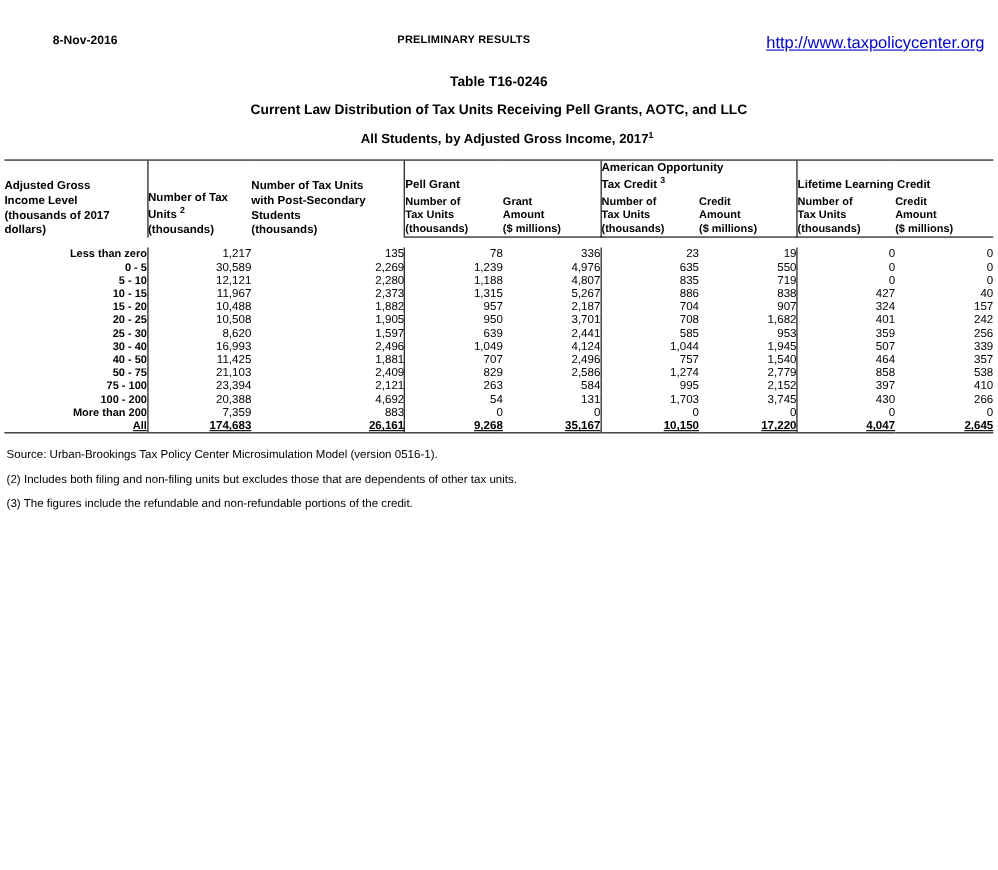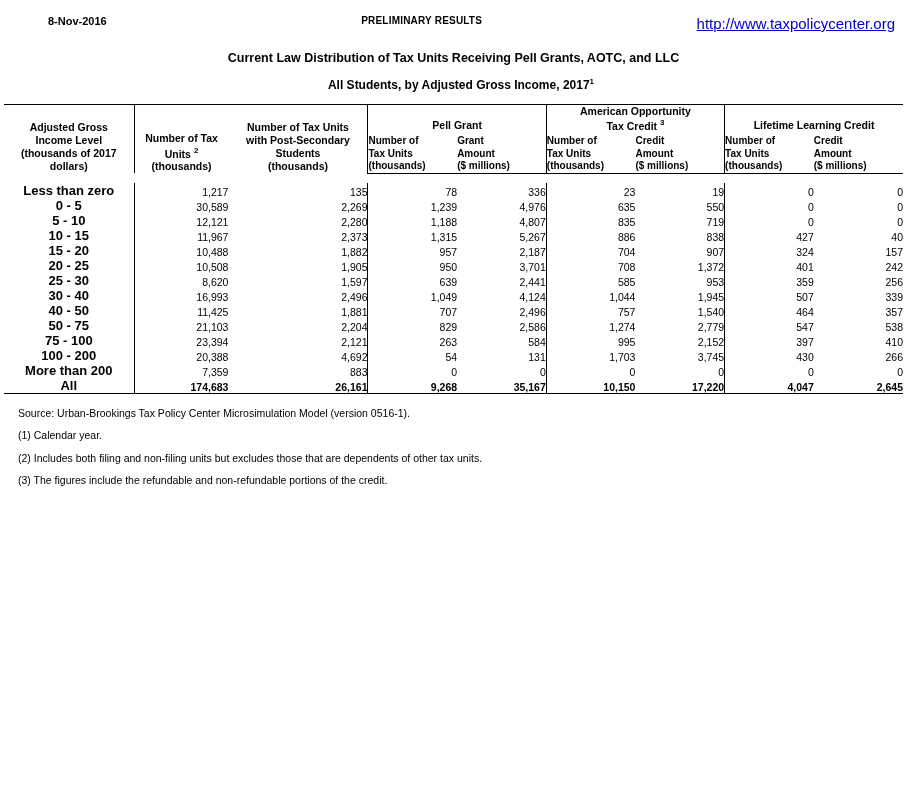--- a/index.html
+++ b/index.html
@@ -24,20 +24,21 @@
     padding: 0;
   }
   
   .topbar {
     display: flex;
     align-items: flex-start;
     justify-content: space-between;
     padding: 15px 8px 0 48px;
     font-size: 11px;
     font-weight: bold;
+    margin-top: 16px;
   }
   .topbar .date {
     flex: 0 0 auto;
     white-space: nowrap;
   }
   .topbar .prelim {
     flex: 1 1 auto;
     text-align: center;
     font-size: 10px;
     letter-spacing: .2px;
@@ -85,21 +86,21 @@
   table.main td, table.main th {
     padding: 0;
     vertical-align: bottom;
   }
   .rule-top td {
     border-top: 1.1px solid #000;
   }
   .hdr-group th {
     font-size: 10.5px;
     font-weight: bold;
-    text-align: center;
+    text-align: left;
     padding: 5px 2px 2px 2px;
     line-height: 1.25;
   }
   .hdr-group th.spanhdr {
     padding-bottom: 3px;
   }
   .hdr-sub th {
     font-size: 10px;
     font-weight: bold;
     text-align: left;
@@ -112,52 +113,54 @@
   .vline-r {
     border-right: 1px solid #000;
   }
   tbody td {
     font-size: 10.5px;
     padding: 1.3px 4px;
     text-align: right;
     white-space: nowrap;
   }
   tbody td.rowlabel {
-    text-align: center;
-    font-weight: bold;
-    font-size: 13px;
+    text-align: right;
+    font-weight: bold;
+    font-size: 10px;
   }
   tr.total td {
     font-weight: bold;
+    text-decoration: underline;
   }
   .rule-bottom td {
     border-top: 1.1px solid #000;
   }
   
   .notes {
-    padding: 12px 6px 0 18px;
+    padding: 12px 6px 0 6px;
     font-size: 10.5px;
     line-height: 1.0;
   }
   .notes div {
     margin-bottom: 12px;
   }
 </style>
 </head>
 <body>
 
 <div class="page">
 
   <div class="topbar">
     <div class="date">8-Nov-2016</div>
     <div class="prelim">PRELIMINARY RESULTS</div>
     <a class="url" href="#">http://www.taxpolicycenter.org</a>
   </div>
 
   <div class="titles">
+    <div class="t-line">Table T16-0246</div>
     <div class="t-line">Current Law Distribution of Tax Units Receiving Pell Grants, AOTC, and LLC</div>
     <div class="t-line small">
       <span>All Students, by Adjusted Gross Income, 2017</span><sup>1</sup>
     </div>
   </div>
 
   <div class="tbl-wrap">
     <table class="main">
       <colgroup>
         <col style="width:124px">
@@ -292,21 +295,21 @@
             <td>324</td>
             <td>157</td>
           </tr>
           <tr>
             <td class="rowlabel vline-r">20 - 25</td>
             <td>10,508</td>
             <td class="vline-r">1,905</td>
             <td>950</td>
             <td class="vline-r">3,701</td>
             <td>708</td>
-            <td class="vline-r">1,372</td>
+            <td class="vline-r">1,682</td>
             <td>401</td>
             <td>242</td>
           </tr>
           <tr>
             <td class="rowlabel vline-r">25 - 30</td>
             <td>8,620</td>
             <td class="vline-r">1,597</td>
             <td>639</td>
             <td class="vline-r">2,441</td>
             <td>585</td>
@@ -332,26 +335,26 @@
             <td>707</td>
             <td class="vline-r">2,496</td>
             <td>757</td>
             <td class="vline-r">1,540</td>
             <td>464</td>
             <td>357</td>
           </tr>
           <tr>
             <td class="rowlabel vline-r">50 - 75</td>
             <td>21,103</td>
-            <td class="vline-r">2,204</td>
+            <td class="vline-r">2,409</td>
             <td>829</td>
             <td class="vline-r">2,586</td>
             <td>1,274</td>
             <td class="vline-r">2,779</td>
-            <td>547</td>
+            <td>858</td>
             <td>538</td>
           </tr>
           <tr>
             <td class="rowlabel vline-r">75 - 100</td>
             <td>23,394</td>
             <td class="vline-r">2,121</td>
             <td>263</td>
             <td class="vline-r">584</td>
             <td>995</td>
             <td class="vline-r">2,152</td>
@@ -395,18 +398,17 @@
       <tfoot>
         <tr class="rule-bottom">
             <td colspan="9" style="height:2px"></td>
           </tr>
       </tfoot>
     </table>
   </div>
 
   <div class="notes">
     <div>Source: Urban-Brookings Tax Policy Center Microsimulation Model (version 0516-1).</div>
-    <div>(1) Calendar year.</div>
     <div>(2) Includes both filing and non-filing units but excludes those that are dependents of other tax units.</div>
     <div>(3) The figures include the refundable and non-refundable portions of the credit.</div>
   </div>
 
 </div>
 
 </body></html>

